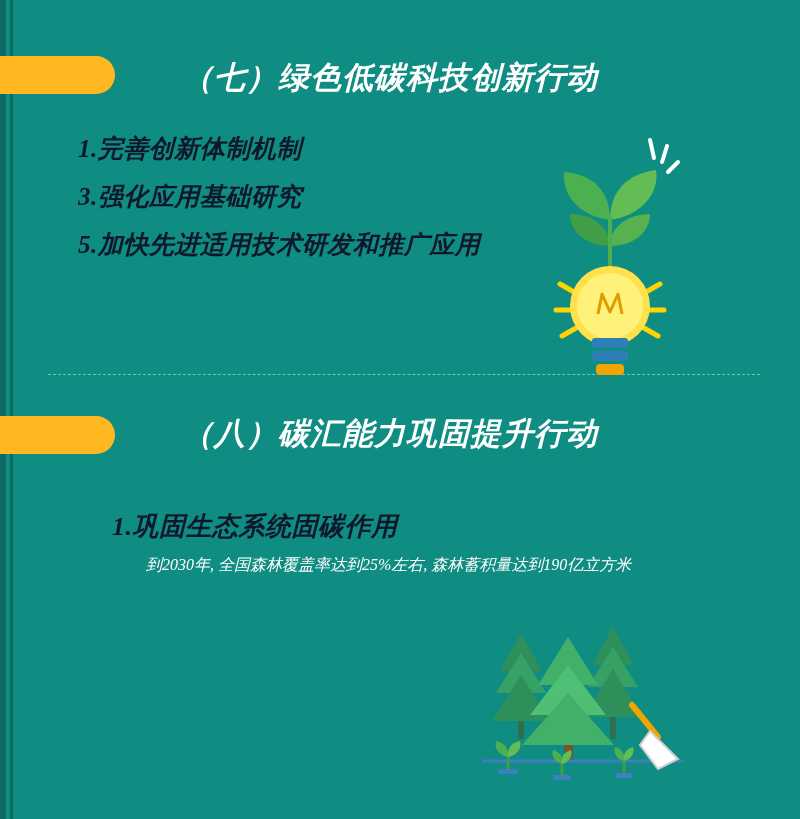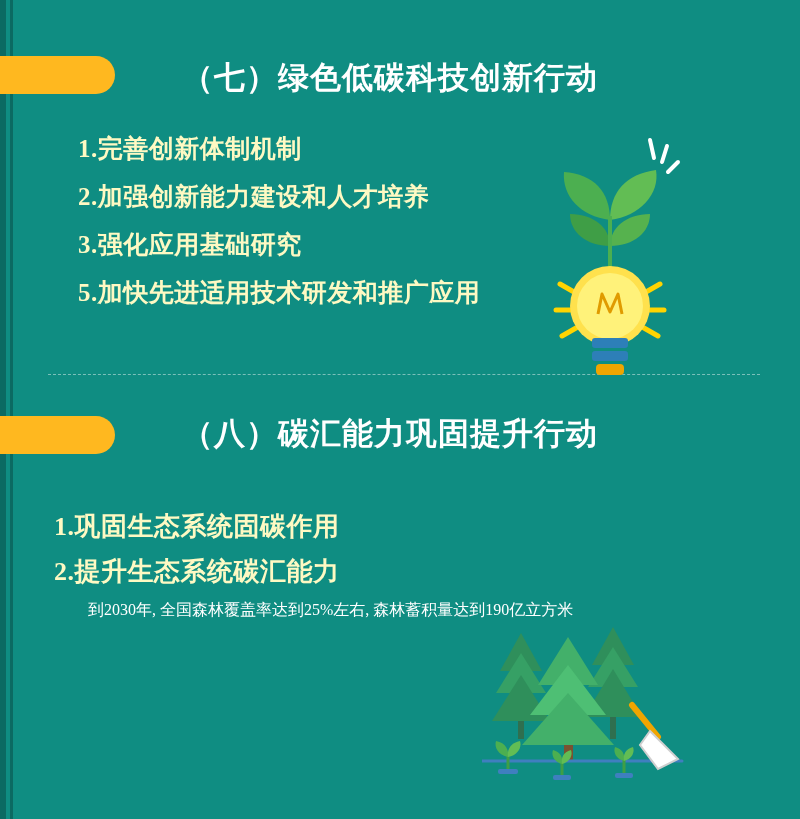--- a/index.html
+++ b/index.html
@@ -48,20 +48,21 @@
     border-radius: 19px;
   }
   #tab-1 { top: 56px; }
   #tab-2 { top: 416px; }
 
   
   .section {
     position: absolute;
     left: 0;
     width: 780px;
+    font-style: italic;
   }
   #section-1 { top: 40px; height: 330px; }
   #section-2 { top: 400px; height: 419px; }
 
   .section-title {
     text-align: center;
     color: #ffffff;
     font-size: 31px;
     font-weight: bold;
     letter-spacing: 1px;
@@ -71,24 +72,24 @@
   }
   #section-1 .section-title { margin-top: 18px; }
   #section-2 .section-title { margin-top: 14px; }
 
   .item-list {
     margin: 0;
     padding: 0;
     list-style: none;
   }
   #list-1 { margin-top: 38px; padding-left: 78px; }
-  #list-2 { margin-top: 60px; padding-left: 54px; }
+  #list-2 { margin-top: 60px; padding-left: 112px; }
 
   .item {
-    color: #fef9c3;
+    color: #0f172a;
     font-size: 25px;
     font-weight: bold;
     font-family: "Liberation Serif", serif;
     line-height: 1.0;
     margin-bottom: 23px;
     letter-spacing: 0.5px;
   }
   #list-2 .item { margin-bottom: 19px; font-size: 26px; }
 
   .note {
@@ -139,21 +140,20 @@
   <div class="yellow-tab" id="tab-1"></div>
   <div class="yellow-tab" id="tab-2"></div>
 
   <div class="divider"></div>
 
   <div class="section" id="section-1">
     <div class="section-title">（七）绿色低碳科技创新行动</div>
 
     <ul class="item-list" id="list-1">
       <li class="item">1.完善创新体制机制</li>
-      <li class="item">2.加强创新能力建设和人才培养</li>
       <li class="item">3.强化应用基础研究</li>
       <li class="item">5.加快先进适用技术研发和推广应用</li>
     </ul>
 
     <div id="bulb-illustration">
       <svg width="170" height="250" viewBox="0 0 170 250" xmlns="http://www.w3.org/2000/svg">
 
         <g stroke="#ffffff" stroke-width="4" stroke-linecap="round">
           <line x1="126" y1="12" x2="130" y2="30"></line>
           <line x1="143" y1="18" x2="138" y2="34"></line>
@@ -186,21 +186,20 @@
         <rect x="72" y="236" width="28" height="11" rx="4" fill="#f0a500"></rect>
       </svg>
     </div>
   </div>
 
   <div class="section" id="section-2">
     <div class="section-title">（八）碳汇能力巩固提升行动</div>
 
     <ul class="item-list" id="list-2">
       <li class="item">1.巩固生态系统固碳作用</li>
-      <li class="item">2.提升生态系统碳汇能力</li>
       <li class="note">到2030年, 全国森林覆盖率达到25%左右, 森林蓄积量达到190亿立方米</li>
     </ul>
 
     <div id="trees-illustration">
       <svg width="260" height="200" viewBox="0 0 260 200" xmlns="http://www.w3.org/2000/svg">
 
         <g>
           <rect x="36" y="108" width="6" height="22" fill="#2f6f4f"></rect>
           <path d="M39 24 L60 62 L18 62 Z" fill="#2f8f5b"></path>
           <path d="M39 44 L64 84 L14 84 Z" fill="#36a065"></path>

